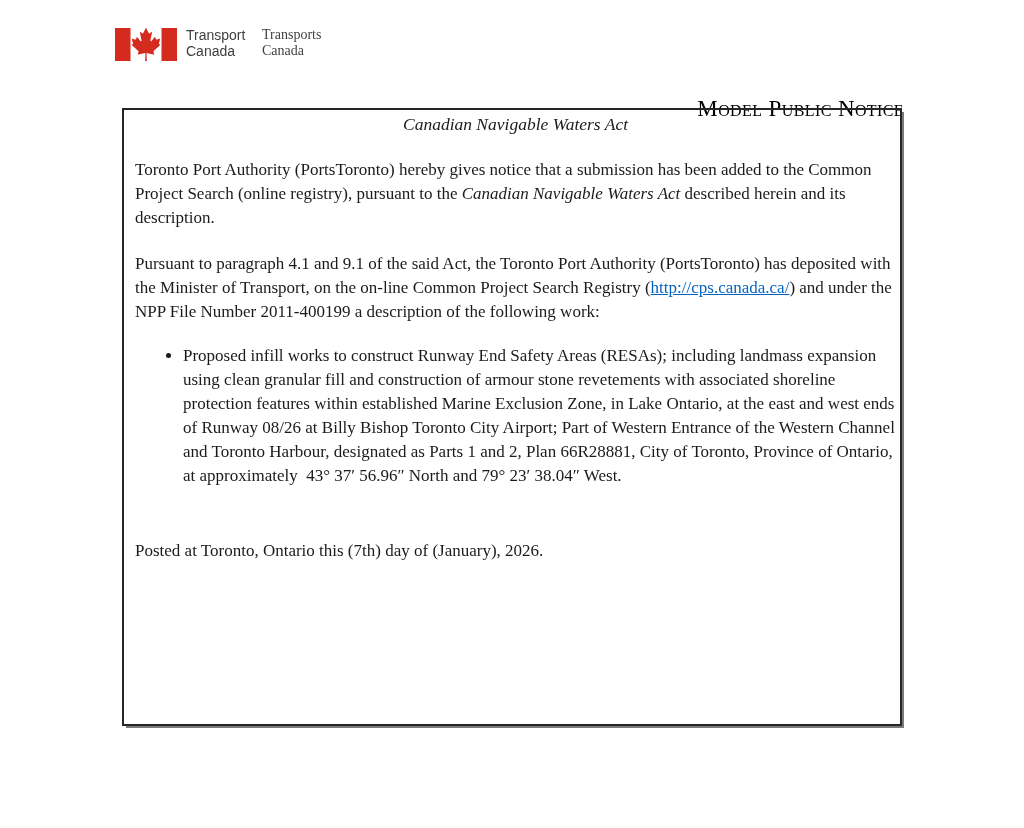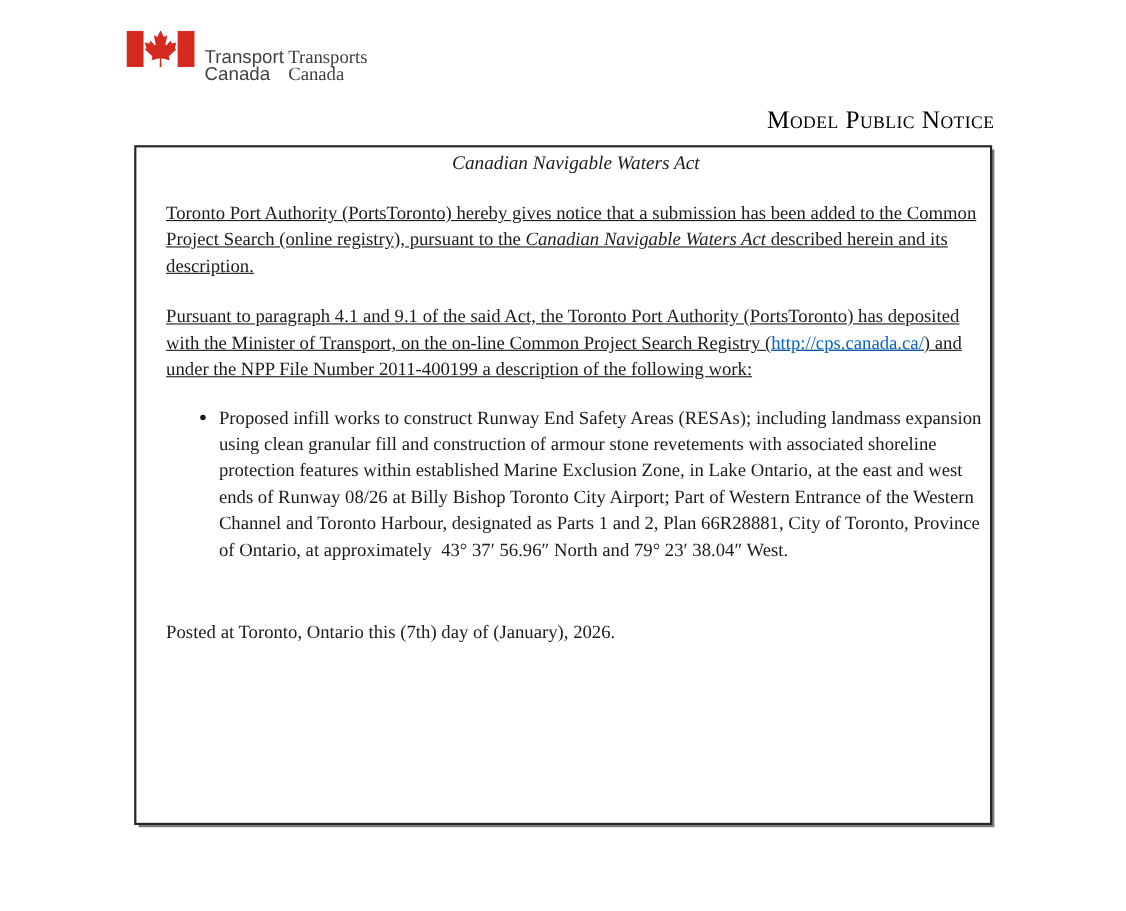--- a/index.html
+++ b/index.html
@@ -17,52 +17,52 @@
     background:#ffffff;
     font-family:"Liberation Serif","DejaVu Serif",serif;
     color:var(--ink);
     overflow:hidden;
   }
 
   
   .flag{position:absolute;left:115px;top:28px;width:62px;height:33px;}
   .flag .flagfill{fill:var(--flag-red);}
   .dept{
-    position:absolute;top:44px;
+    position:absolute;top:27px;
     font-family:"Liberation Sans","DejaVu Sans",sans-serif;
-    font-size:17px;line-height:16px;color:var(--dept-gray);
+    font-size:14px;line-height:16px;color:var(--dept-gray);
     white-space:pre-line;
   }
   .dept-en{left:186px;}
   .dept-fr{left:262px;font-family:Liberation Serif, serif;}
 
   
   .notice-label{
     position:absolute;top:96px;right:120px;
     font-variant:small-caps;
     font-size:23px;letter-spacing:.4px;
     color:#000000;
   }
 
   
   .notice-box{
-    position:absolute;left:122px;top:132px;
+    position:absolute;left:122px;top:108px;
     width:780px;height:618px;
     border:2px solid #262626;
     box-shadow:3px 3px 0 -1px #7a7a7a;
-    padding:2px 4px 0 27px;
+    padding:2px 4px 0 11px;
     font-size:17px;line-height:24px;
   }
   .notice-title{
     text-align:center;
     font-style:italic;
     font-weight:normal;
     font-size:17.5px;line-height:24px;
   }
-  .para{margin-top:22px;text-decoration:underline;}
+  .para{margin-top:22px;}
   .italic{font-style:italic;}
   .link{color:var(--link);text-decoration:underline;cursor:pointer;}
   .works-list{margin-top:20px;padding-left:48px;}
   .works-list li{white-space:pre-wrap;}
   .posted{margin-top:51px;}
   .address{margin-top:44px;}
 </style>
 </head>
 <body>
 

